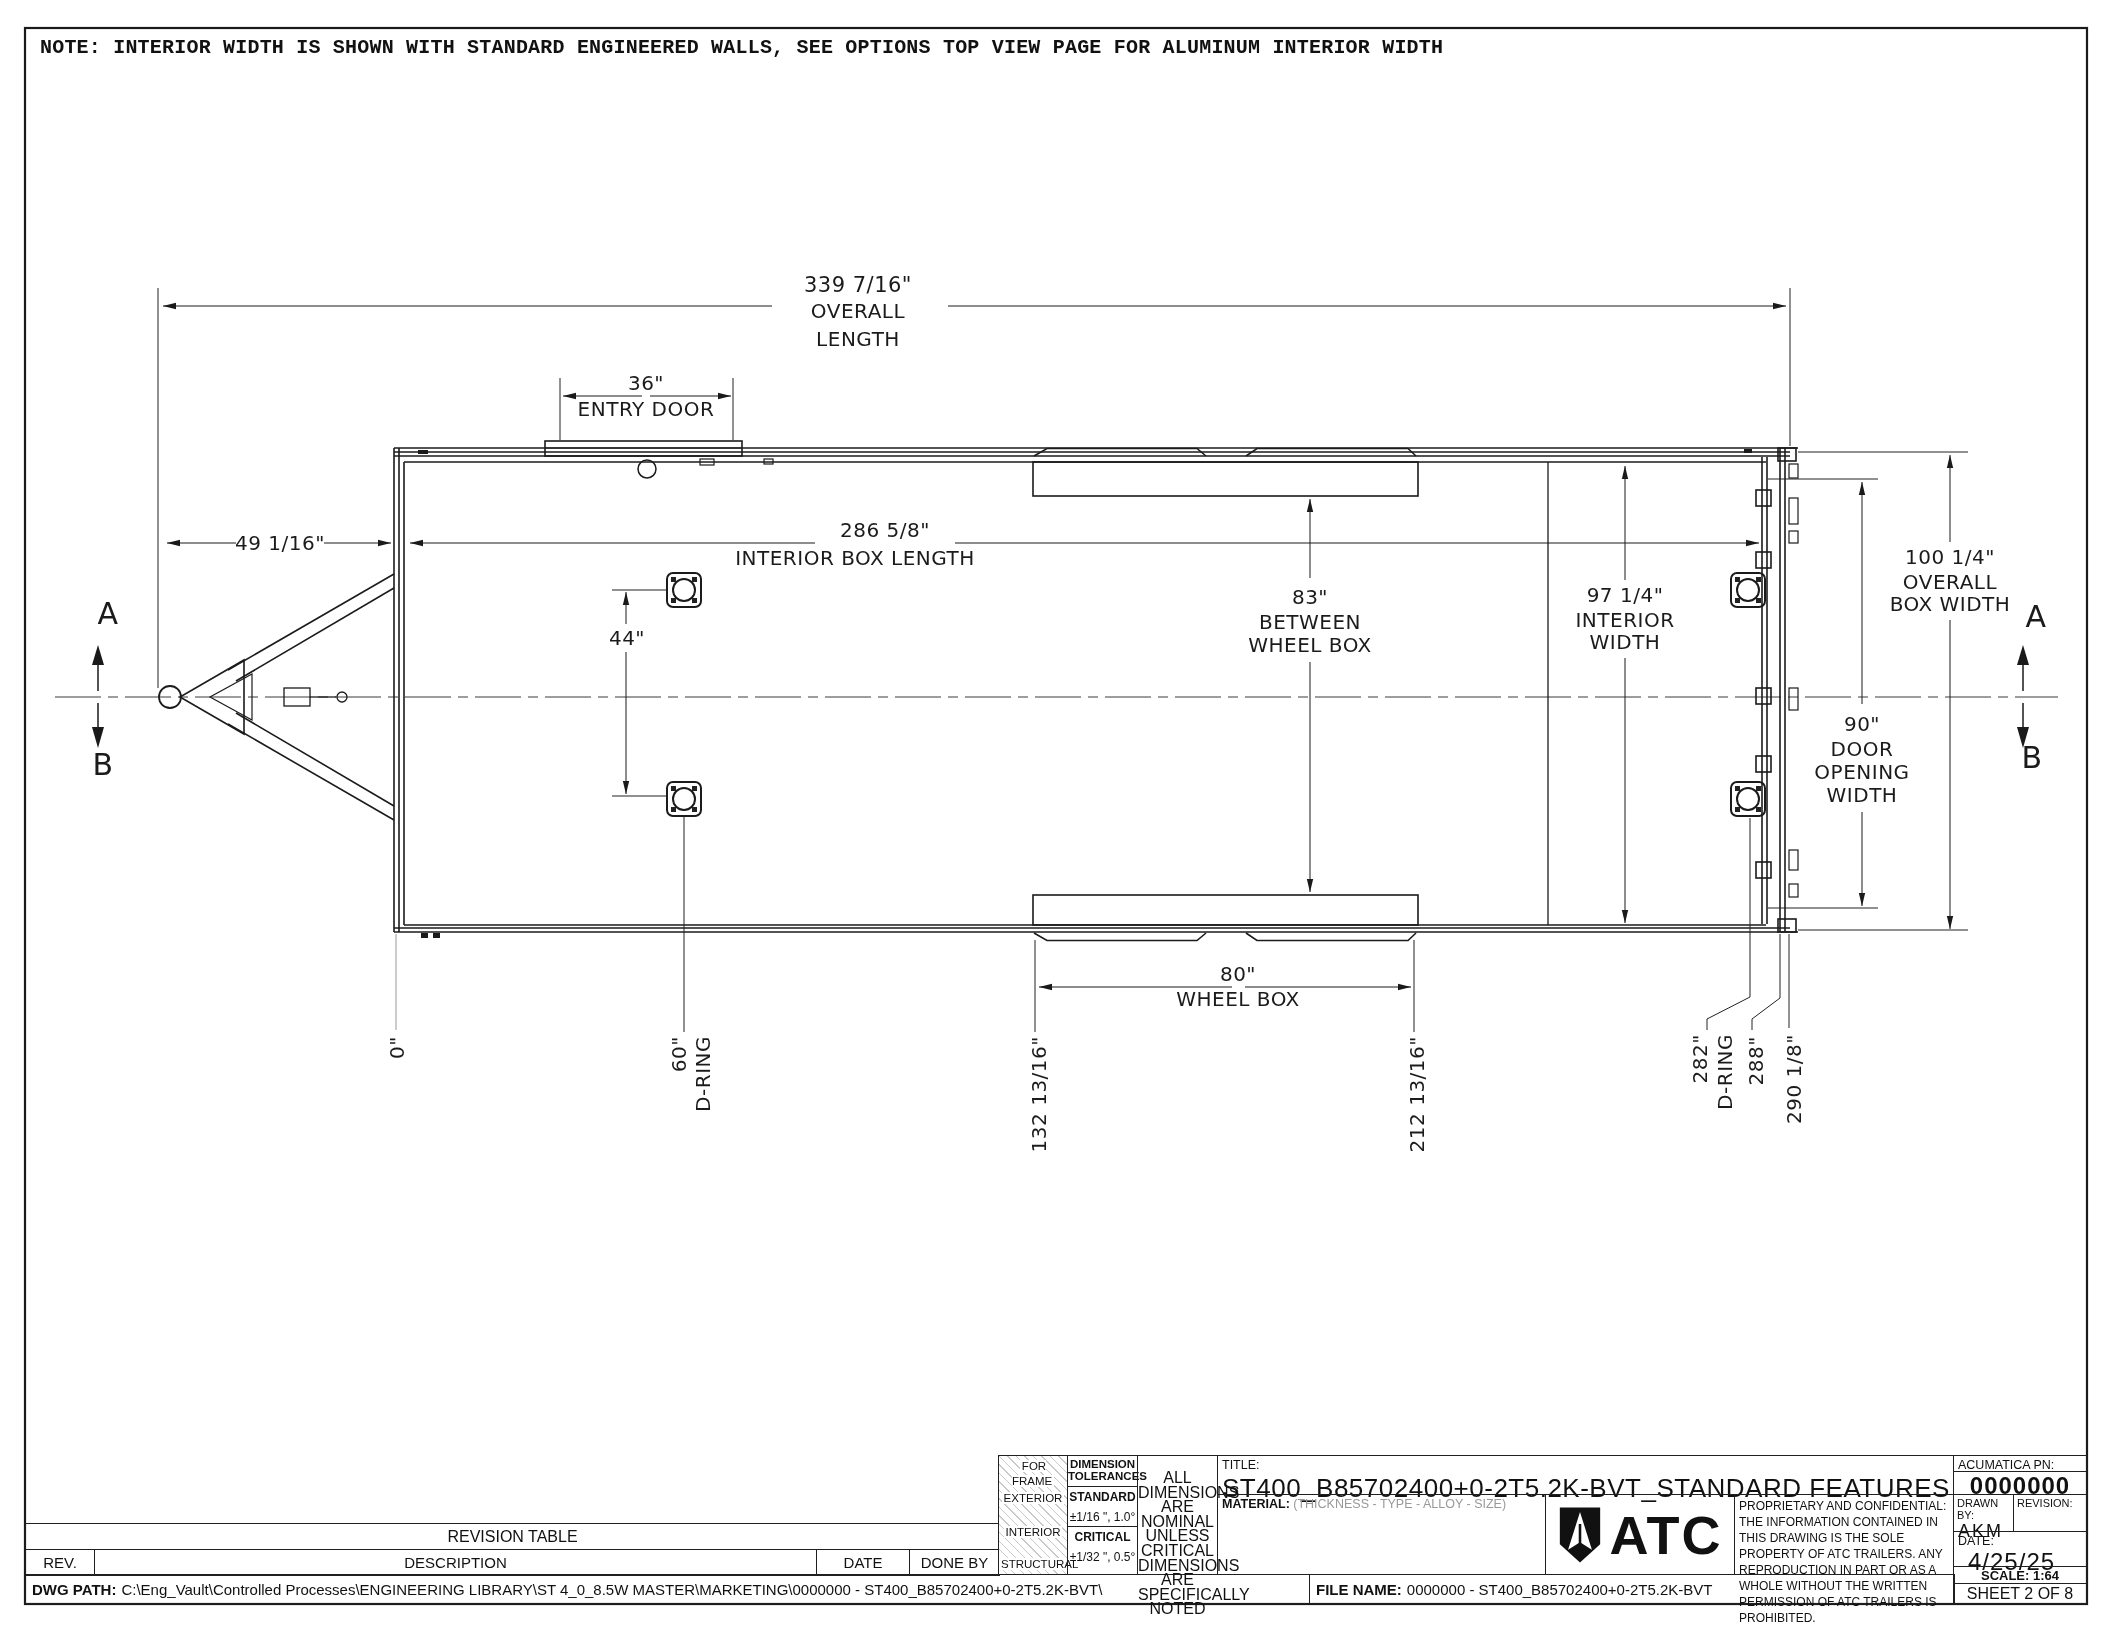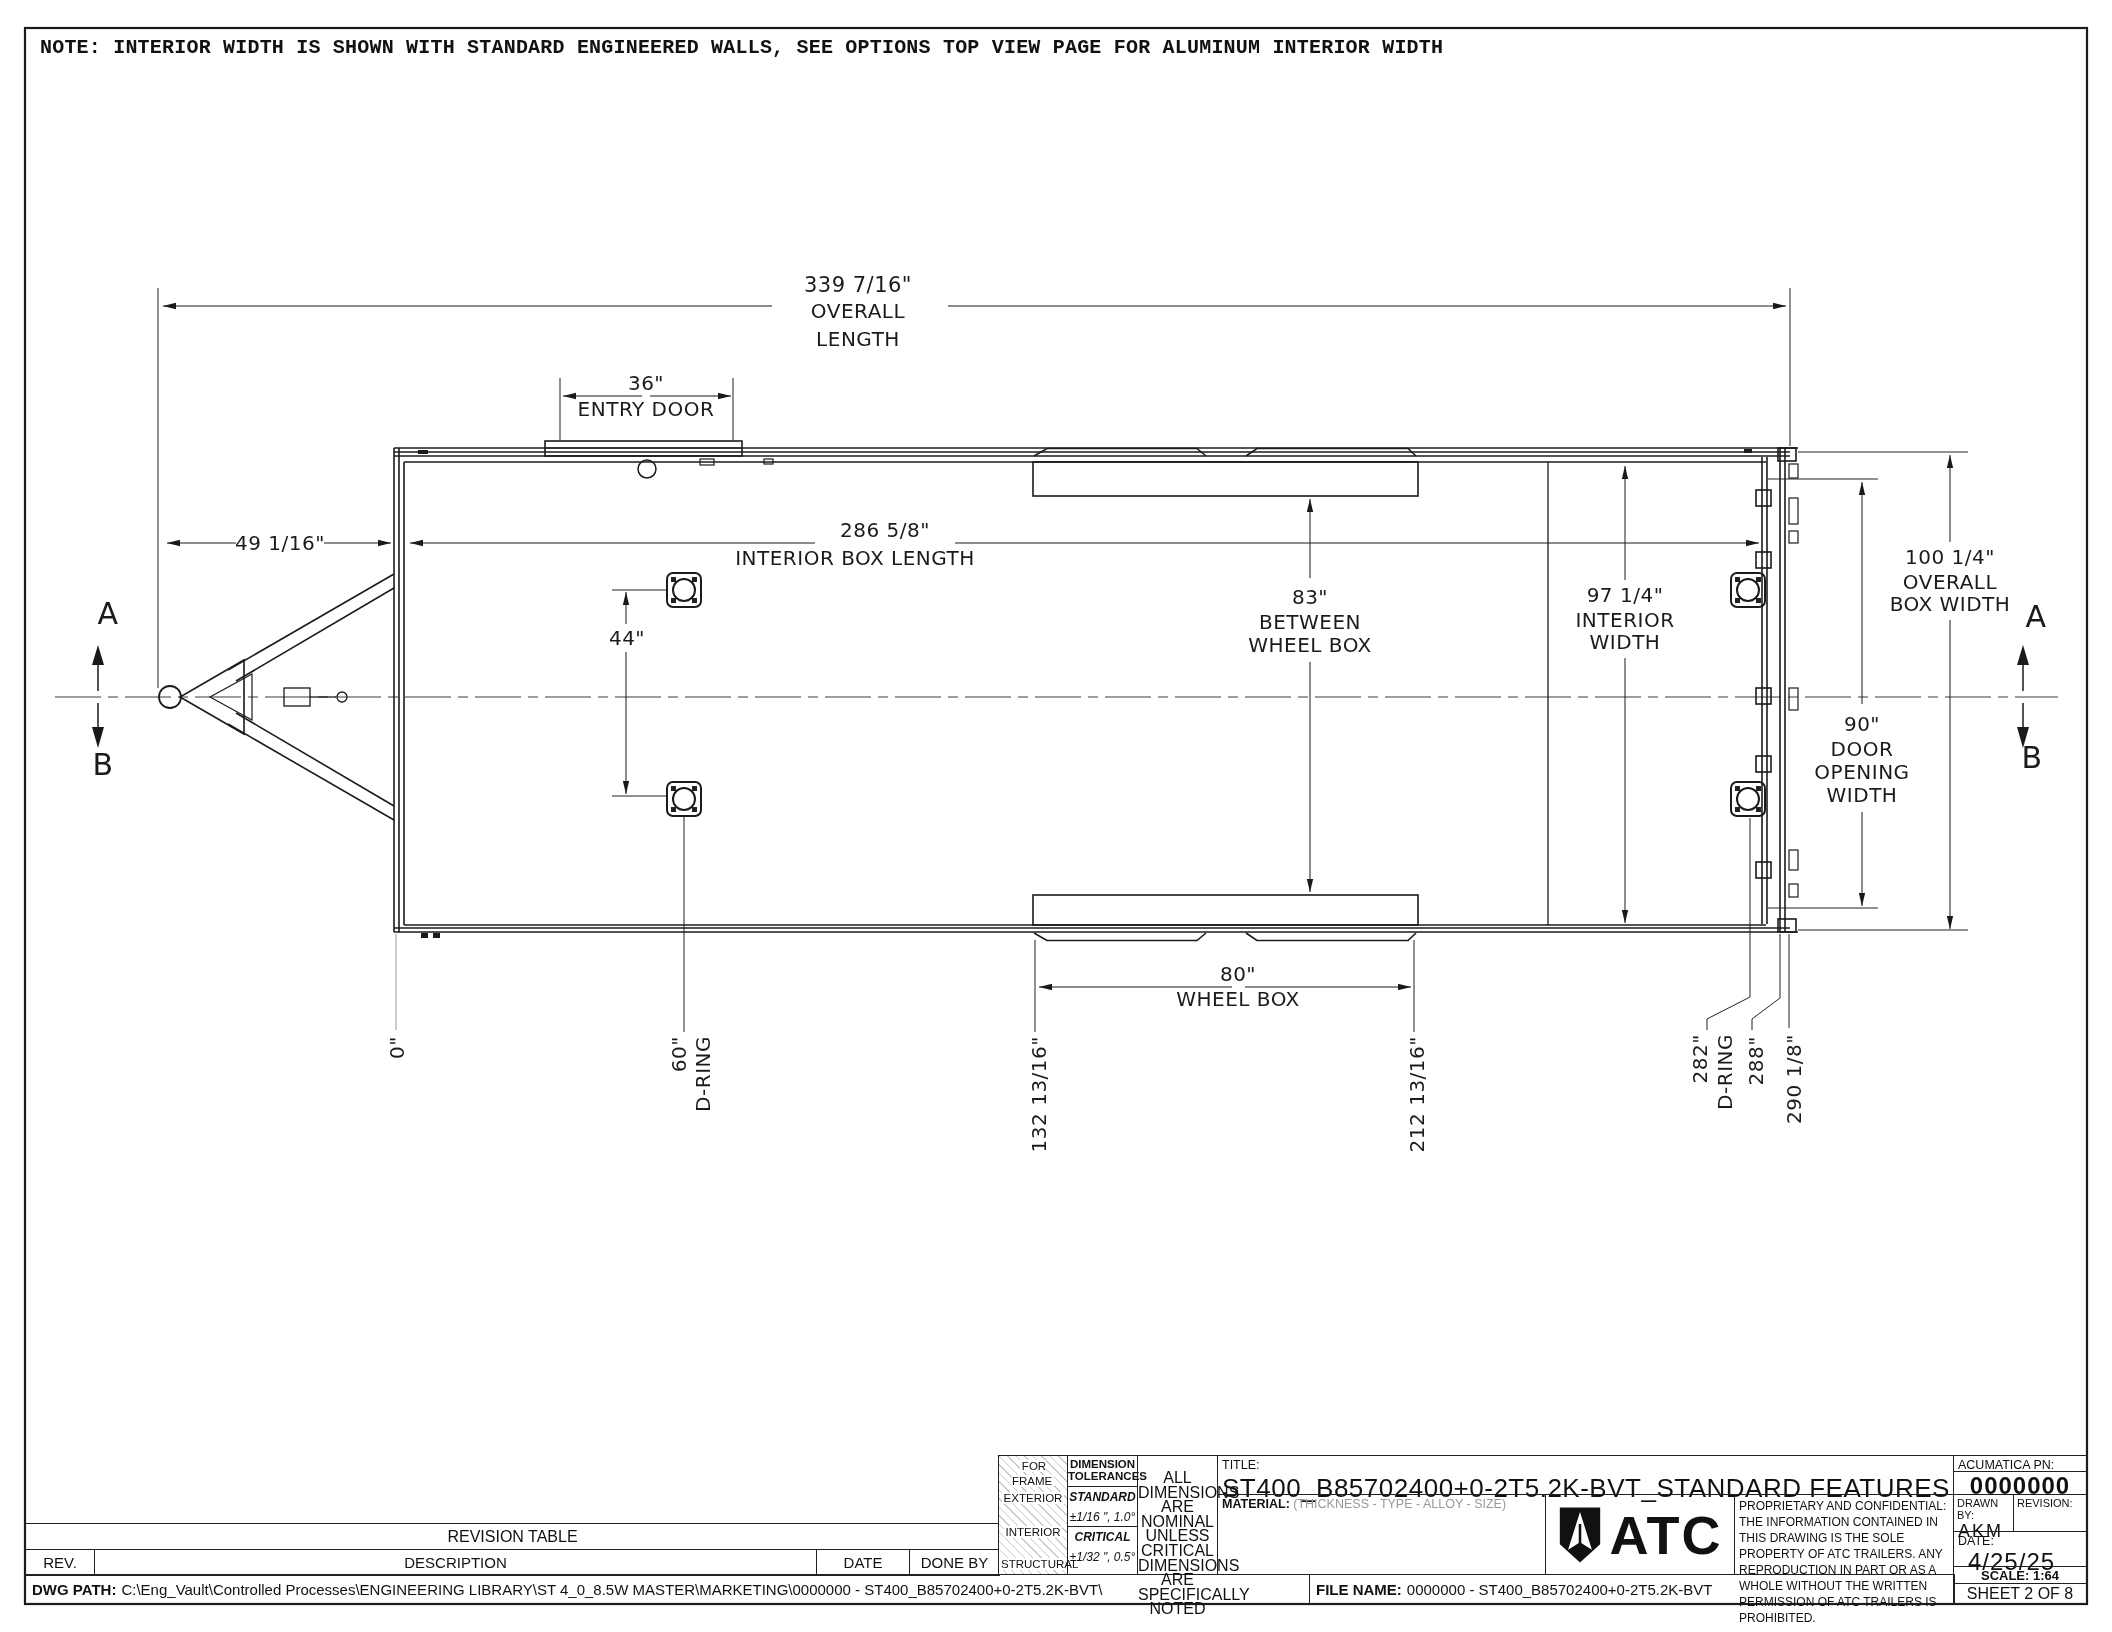--- a/index.html
+++ b/index.html
@@ -11,21 +11,21 @@
   .vt{text-align:center;}
   .vt span{display:inline-block;font-weight:bold;font-size:27px;letter-spacing:.5px;
            border-bottom:3px solid #111;padding-bottom:1px;}
   .tb{position:absolute;box-sizing:border-box;border:1.5px solid #202020;font-size:13px;}
   .ctr{display:flex;align-items:center;justify-content:center;text-align:center;}
   .hatch{background:repeating-linear-gradient(45deg,#fff 0 5px,#c9c9c9 5px 6px);}
   .chip{position:absolute;left:0;right:0;text-align:center;}
   .chip span{background:#fff;padding:0 2px;font-size:11.5px;}
   .tol-h{font-weight:bold;font-size:11.5px;text-align:center;border-bottom:1.5px solid #202020;
          padding:2px 0;height:31px;box-sizing:border-box;}
-  .tol-r{font-size:12px;text-align:center;padding-top:3px;height:20px;box-sizing:border-box;font-style:italic;}
+  .tol-r{font-size:12px;text-align:center;padding-top:3px;height:20px;box-sizing:border-box;}
   .tol-b{font-weight:bold;}
   .nominal{font-size:16px;line-height:14.6px;text-align:center;padding-top:15px;}
   .lblsm{font-size:12.5px;padding:2px 0 0 4px;}
   .big-title{font-size:26px;letter-spacing:.5px;padding:1px 0 0 4px;white-space:nowrap;}
   .gray{color:#999;}
   .prop{font-size:12px;line-height:16px;padding:3px 2px 0 4px;}
   .logo-wrap{display:flex;align-items:center;justify-content:center;gap:8px;height:100%;}
   .atc-word{font-weight:800;font-size:54px;letter-spacing:2px;font-family:"Liberation Sans",sans-serif;}
   .akm{font-size:18px;letter-spacing:2px;padding-left:4px;}
   .bignum{font-weight:bold;font-size:24px;text-align:center;letter-spacing:1px;}

